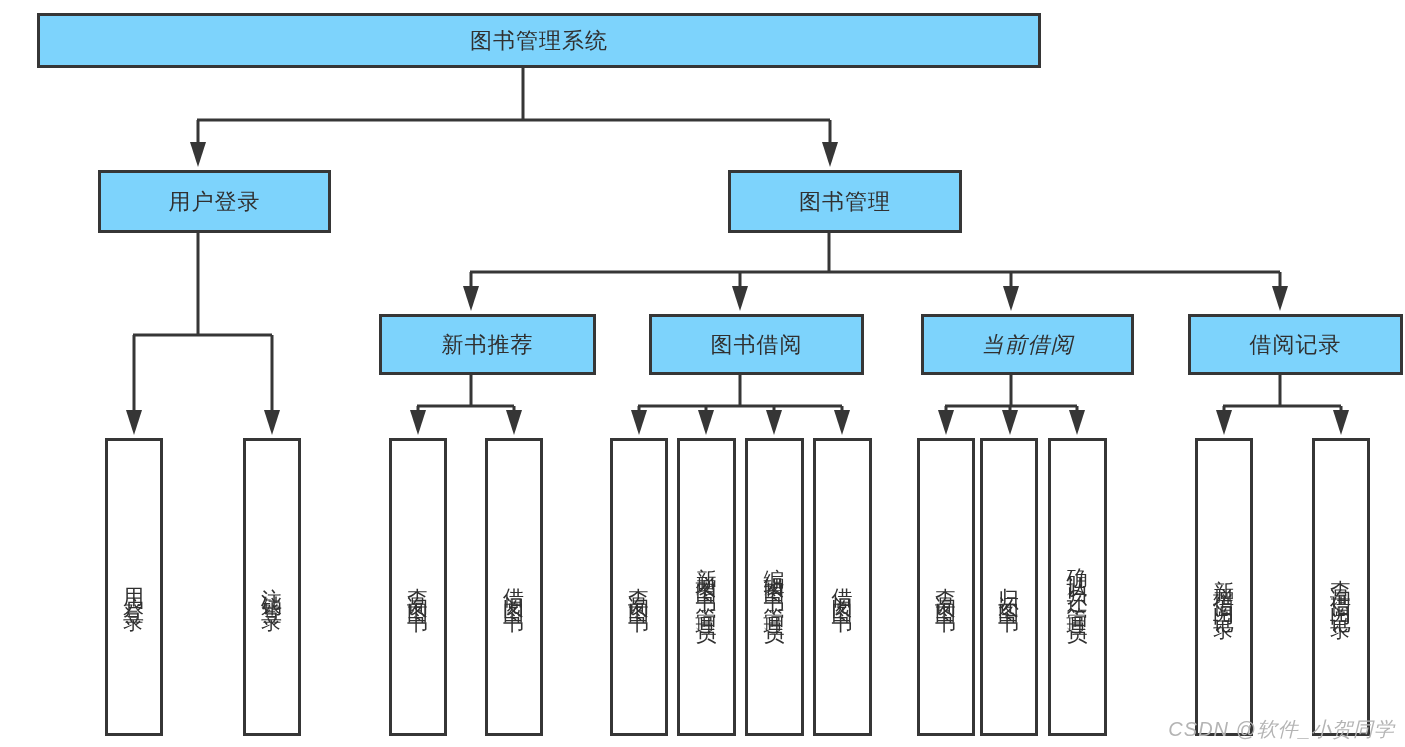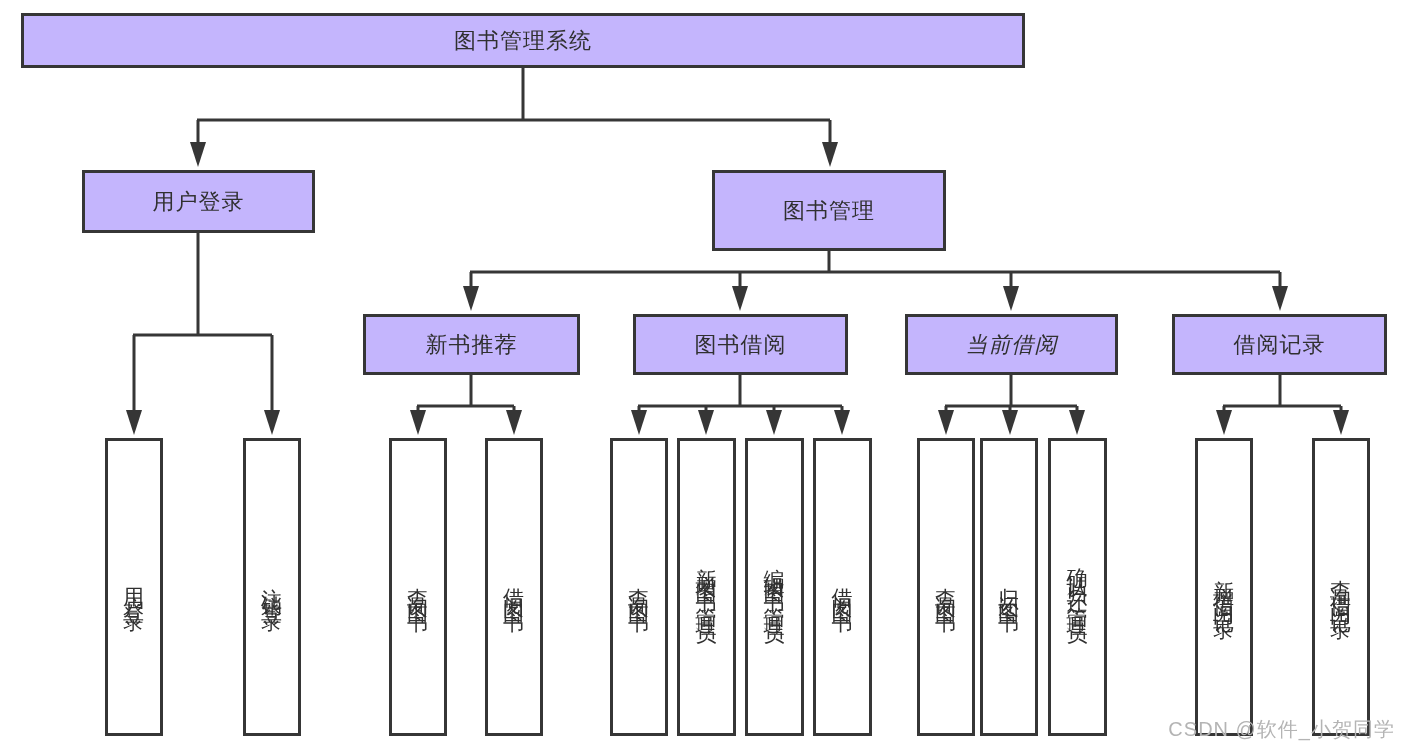--- a/index.html
+++ b/index.html
@@ -3,36 +3,36 @@
 <meta charset="utf-8">
 <style>
   html,body{margin:0;padding:0;}
   body{
     width:1405px;height:747px;position:relative;background:#ffffff;
     font-family:"Liberation Sans", sans-serif;overflow:hidden;
   }
   #stage{position:absolute;left:0;top:0;width:1405px;height:747px;}
   svg.connectors{position:absolute;left:0;top:0;z-index:1;}
   .hbox{
-    position:absolute;z-index:2;background:#c4b5fd;border:3px solid #363636;
+    position:absolute;z-index:2;background:#7dd3fc;border:3px solid #363636;
     display:flex;align-items:center;justify-content:center;
-    font-size:22px;color:#303030;letter-spacing:1px;box-sizing:border-box;
+    font-size:22px;color:#303030;letter-spacing:1px;box-sizing:border-box;margin-left:16px;
   }
   .vbox{
     position:absolute;z-index:2;background:#ffffff;border:3px solid #363636;
     display:flex;align-items:center;justify-content:center;box-sizing:border-box;
   }
   .vtext{
     writing-mode:vertical-rl;text-orientation:mixed;
     font-size:21px;color:#303030;letter-spacing:8px;line-height:1.1;
     white-space:nowrap;
   }
   .watermark{
     position:absolute;z-index:3;right:10px;top:716px;
-    font-size:20px;color:#b4b4b4;letter-spacing:1px;
+    font-size:20px;color:#b4b4b4;letter-spacing:1px;font-style:italic;
   }
 </style>
 </head>
 <body>
 
 <div id="stage">
 
   <svg class="connectors" width="1405" height="747">
     <g stroke="#363636" stroke-width="3" fill="none">
 
@@ -76,21 +76,21 @@
     </g>
   </svg>
 
   <div class="hbox" style="left:21px;top:13px;width:1004px;height:55px;">
     <span>图书管理系统</span>
   </div>
 
   <div class="hbox" style="left:82px;top:170px;width:233px;height:63px;">
     <span>用户登录</span>
   </div>
-  <div class="hbox" style="left:712px;top:170px;width:234px;height:81px;">
+  <div class="hbox" style="left:712px;top:170px;width:234px;height:63px;">
     <span>图书管理</span>
   </div>
 
   <div class="hbox" style="left:633px;top:314px;width:215px;height:61px;">
     <span>图书借阅</span>
   </div>
   <div class="hbox" style="left:363px;top:314px;width:217px;height:61px;">
     <span>新书推荐</span>
   </div>
   <div class="hbox" style="left:905px;top:314px;width:213px;height:61px;font-style:italic;">

